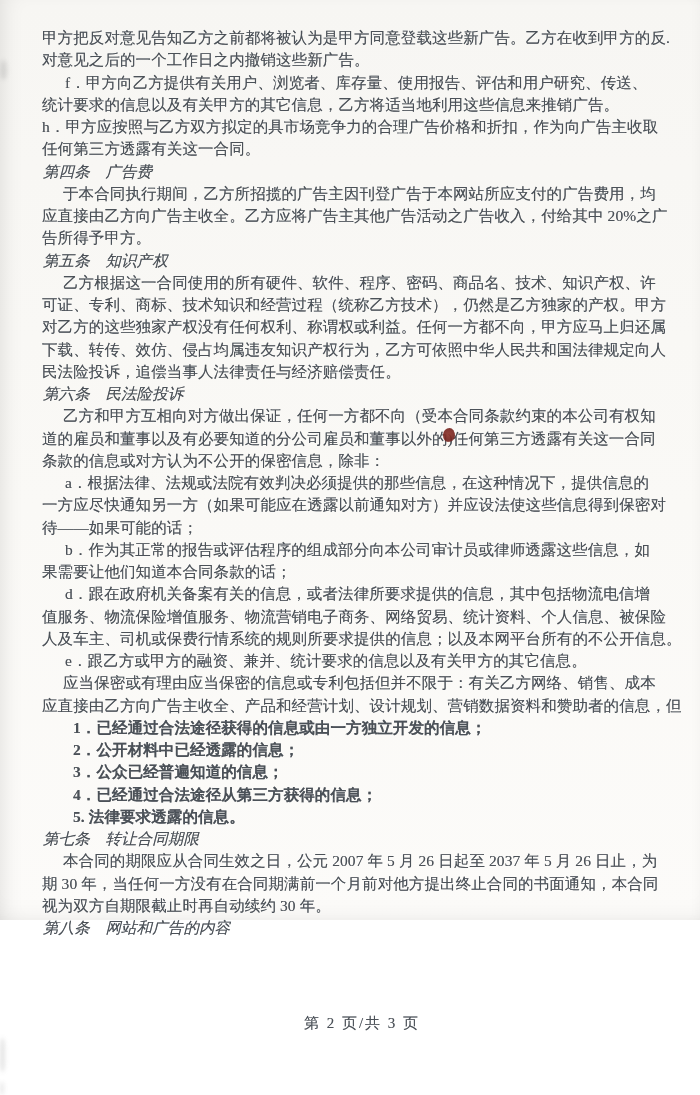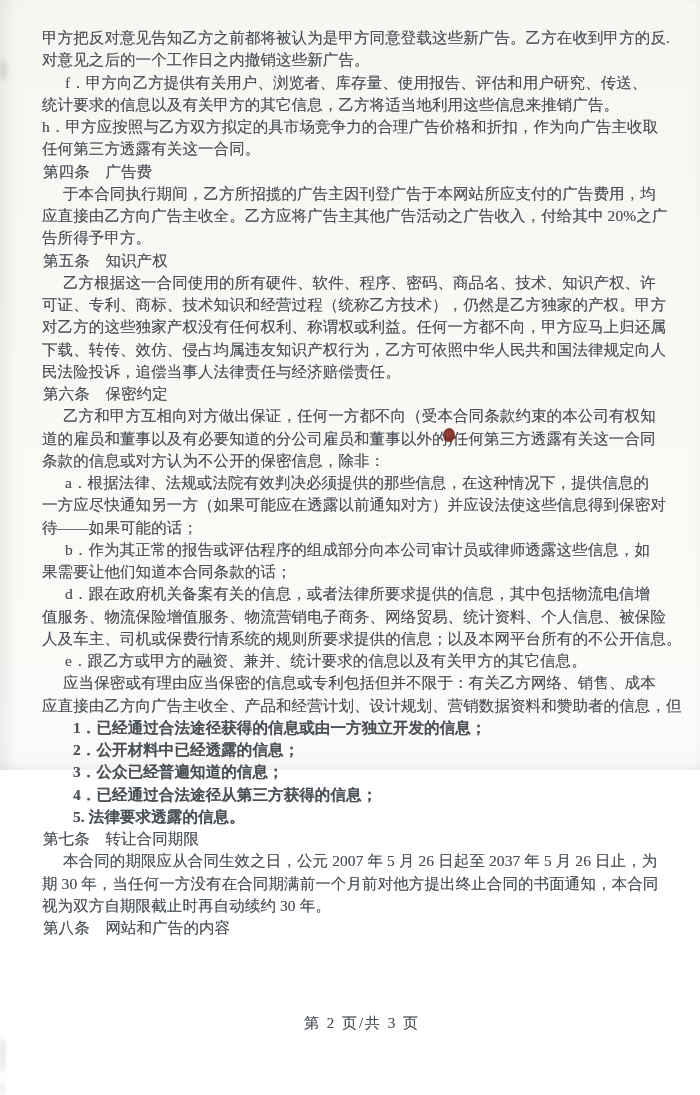--- a/index.html
+++ b/index.html
@@ -8,21 +8,21 @@
     --red:#7b2a26;
   }
   html,body{
     margin:0;padding:0;
     width:700px;height:1095px;
     overflow:hidden;
     background:#ffffff;
   }
   .page{
     position:relative;
-    width:700px;height:770px;
+    width:700px;height:920px;
     background:linear-gradient(180deg,#f7f6f3 0%, var(--paper) 55%, #fcfbf9 100%);
     box-shadow:inset 16px 0 26px -18px rgba(0,0,0,0.14),
                inset -8px 0 18px -14px rgba(0,0,0,0.07),
                inset 0 -20px 30px -26px rgba(0,0,0,0.10);
     font-family:"Liberation Serif","DejaVu Serif",serif;
     color:var(--ink);
   }
   .content{
     position:absolute;
     left:42px;top:27px;
@@ -33,21 +33,21 @@
     white-space:nowrap;
     line-height:22.25px;
     height:22.25px;
     letter-spacing:0.1px;
     text-shadow:0 0 0.5px rgba(75,81,88,0.55);
   }
   .cont{padding-left:0;}
   .para{padding-left:21px;}
   .item{padding-left:23px;}
   .num{padding-left:31px;font-weight:bold;}
-  .heading{padding-left:1px;}
+  .heading{padding-left:1px;font-style:italic;}
   .footer{
     position:absolute;
     top:1012px;left:0;width:700px;
     text-align:center;
     font-size:15px;
     line-height:22px;
     letter-spacing:2px;
     color:var(--ink);
     text-shadow:0 0 0.5px rgba(75,81,88,0.5);
     transform:translateX(12px);
@@ -83,21 +83,21 @@
       <div class="line heading">第四条　广告费</div>
       <div class="line para">于本合同执行期间，乙方所招揽的广告主因刊登广告于本网站所应支付的广告费用，均</div>
       <div class="line cont">应直接由乙方向广告主收全。乙方应将广告主其他广告活动之广告收入，付给其中 20%之广</div>
       <div class="line cont">告所得予甲方。</div>
       <div class="line heading">第五条　知识产权</div>
       <div class="line para">乙方根据这一合同使用的所有硬件、软件、程序、密码、商品名、技术、知识产权、许</div>
       <div class="line cont">可证、专利、商标、技术知识和经营过程（统称乙方技术），仍然是乙方独家的产权。甲方</div>
       <div class="line cont">对乙方的这些独家产权没有任何权利、称谓权或利益。任何一方都不向，甲方应马上归还属</div>
       <div class="line cont">下载、转传、效仿、侵占均属违友知识产权行为，乙方可依照中华人民共和国法律规定向人</div>
       <div class="line cont">民法险投诉，追偿当事人法律责任与经济赔偿责任。</div>
-      <div class="line heading">第六条　保密约定</div>
+      <div class="line heading">第六条　民法险投诉</div>
       <div class="line para">乙方和甲方互相向对方做出保证，任何一方都不向（受本合同条款约束的本公司有权知</div>
       <div class="line cont">道的雇员和董事以及有必要知道的分公司雇员和董事以外的)任何第三方透露有关这一合同</div>
       <div class="line cont">条款的信息或对方认为不公开的保密信息，除非：</div>
       <div class="line item">a．根据法律、法规或法院有效判决必须提供的那些信息，在这种情况下，提供信息的</div>
       <div class="line cont">一方应尽快通知另一方（如果可能应在透露以前通知对方）并应设法使这些信息得到保密对</div>
       <div class="line cont">待——如果可能的话；</div>
       <div class="line item">b．作为其正常的报告或评估程序的组成部分向本公司审计员或律师透露这些信息，如</div>
       <div class="line cont">果需要让他们知道本合同条款的话；</div>
       <div class="line item">d．跟在政府机关备案有关的信息，或者法律所要求提供的信息，其中包括物流电信增</div>
       <div class="line cont">值服务、物流保险增值服务、物流营销电子商务、网络贸易、统计资料、个人信息、被保险</div>

